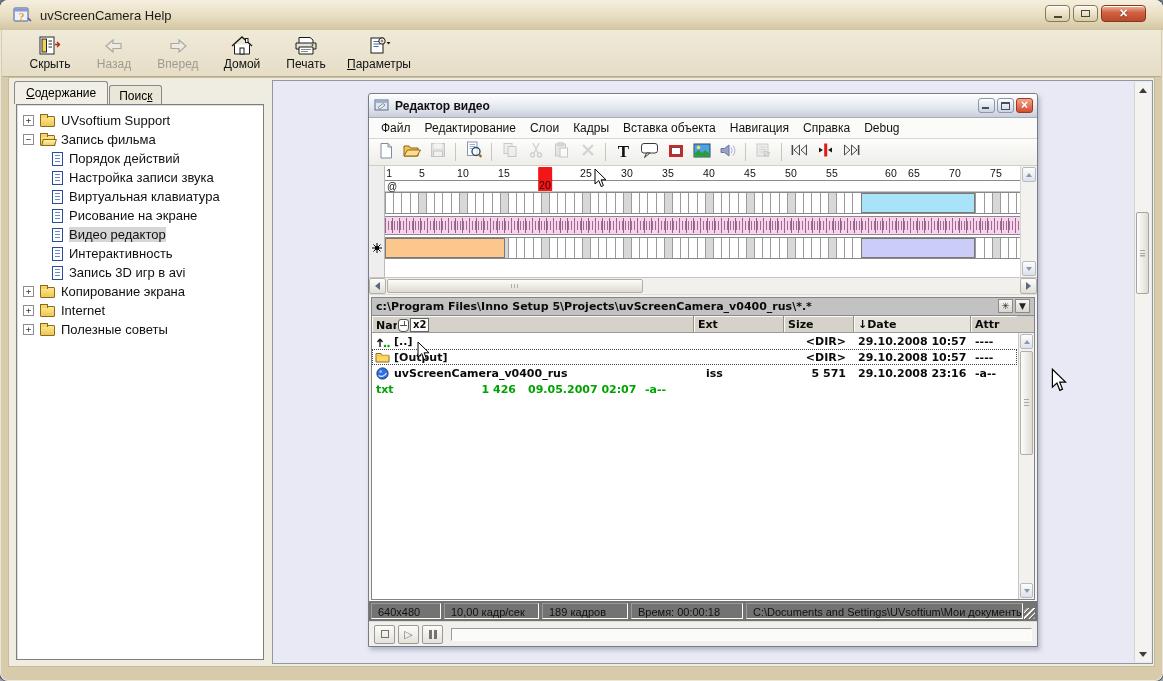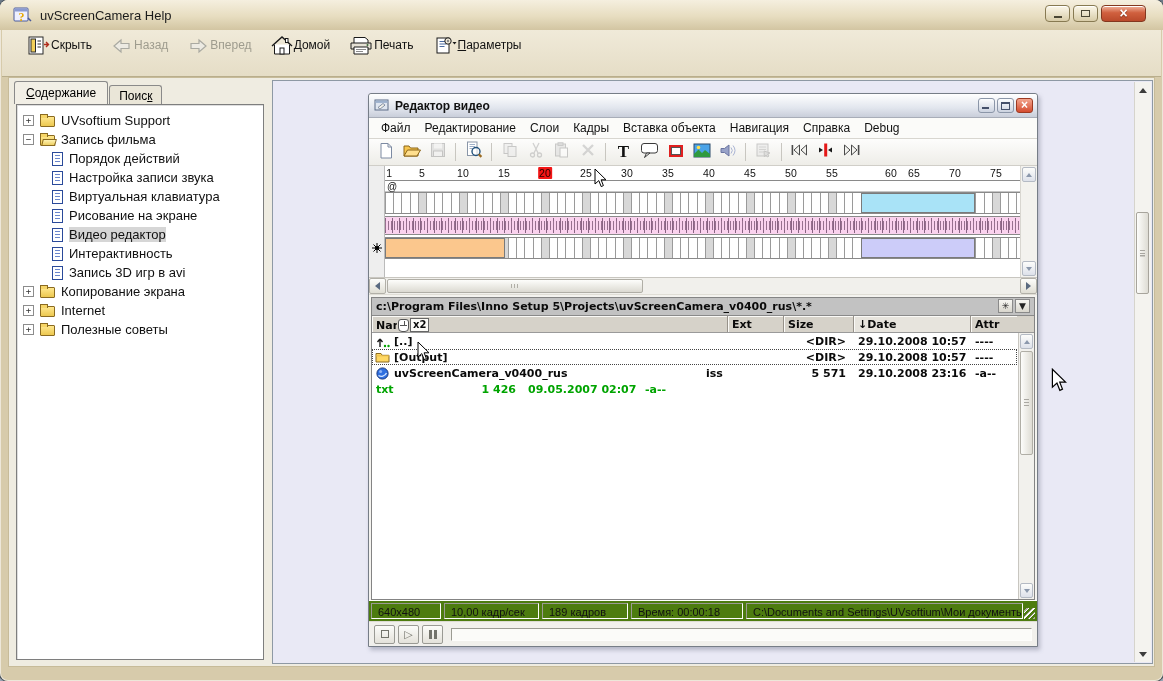--- a/index.html
+++ b/index.html
@@ -17,21 +17,21 @@
   .capbtns{position:absolute;top:5px;right:17px;display:flex;gap:3px}
   .vbtn{width:25px;height:17px;border:1px solid #877a52;border-radius:4px;background:linear-gradient(#fcf8ea,#d8cca8);
         box-shadow:inset 0 1px 0 #fff;position:relative;display:flex;align-items:center;justify-content:center;color:#4a4634}
   .vbtn .g-min{width:8px;height:2px;background:#4a4634;margin-top:6px}
   .vbtn .g-max{width:9px;height:7px;border:1px solid #4a4634}
   .vbtn.close{width:45px;background:linear-gradient(#f2b59e,#d0603f 45%,#ba4a2b);border-color:#83371f;color:#fff;
         font-weight:bold;font-size:14px;line-height:13px;text-shadow:0 1px 1px #7a2a14}
   
   .help-toolbar{position:absolute;top:30px;left:2px;right:2px;height:47px;
                 background:linear-gradient(#f0ead9,#e5ddc6);border-bottom:1px solid #b9ae8c;display:flex;align-items:flex-start;padding-left:16px}
-  .hbtn{display:flex;flex-direction:row;align-items:center;margin:2px 9px 0 9px;min-width:46px;cursor:default}
+  .hbtn{display:flex;flex-direction:column;align-items:center;margin:2px 9px 0 9px;min-width:46px;cursor:default}
   .hicon{height:24px;display:flex;align-items:flex-end}
   .hlabel{font-size:12px;color:#121212;margin-top:1px}
   .hbtn.disabled .hlabel{color:#9e9c8e}
   
   .mainbg{position:absolute;top:77px;left:8px;right:8px;bottom:14px;background:#efece1;border:1px solid #c7bb99}
   .left-panel{position:absolute;left:10px;top:80px;width:254px;bottom:17px}
   .tabs{position:relative;height:24px;padding-left:4px}
   .tab{display:inline-block;position:relative;padding:3px 9px 3px;border:1px solid #8a8a8a;border-bottom:none;
        border-radius:3px 3px 0 0;background:#eae6d8;font-size:12px;margin-right:1px;top:4px}
   .tab.active{background:#f2efe6;padding:4px 11px;top:1px;z-index:2}
@@ -84,21 +84,21 @@
   .ebtn.disabled{opacity:.5;filter:grayscale(1)}
   .esep{width:1px;height:18px;background:#c8c6c0;margin:0 4px}
   .tico-T{font-family:"Liberation Serif",serif;font-weight:bold;font-size:17px;color:#111}
   .rico{display:inline-block;width:14px;height:12px;border:2px solid #e02020;box-shadow:inset 0 0 0 1px #555;background:#fff}
   
   .timeline{position:relative;height:112px;flex:none;background:#fff;border-bottom:1px solid #c8c6c0;overflow:hidden}
   .tl-gutter{position:absolute;left:0;top:0;bottom:0;width:16px;background:#eeeeee;border-right:1px solid #bbb}
   .gstar{position:absolute;left:3px;top:73px}
   .ruler{position:absolute;left:16px;right:17px;top:0;height:15px;border-bottom:1px solid #8a8a8a;background:#fff}
   .rn{position:absolute;top:1px;transform:translateX(-50%);font-size:10.5px;color:#111}
-  .rn.hl{background:#f21616;color:#2a0000;padding:0 1px;border-radius:1px}
+  .rn.hl{background:#f21616;color:#2a0000;padding:12px 1px;border-radius:1px}
   .atrow{position:absolute;left:16px;right:17px;top:15px;height:11px;border-bottom:1px solid #c6c6c6;font-size:10px;color:#111}
   .atrow span{margin-left:2px;line-height:10px;display:inline-block}
   #tracks{position:absolute;left:16px;right:17px;top:26px}
   .track{position:relative;height:22px;border-top:1px solid #8a8a8a;border-bottom:1px solid #8a8a8a;margin-bottom:2px;background:#fff}
   .track.grid{background-image:
       repeating-linear-gradient(90deg,#9a9a9a 0 1px,transparent 1px 8.2px),
       repeating-linear-gradient(90deg,transparent 0 32.8px,#d8d8d8 32.8px 41px)}
   .track.audio{height:19px}
   .block{position:absolute;top:0;bottom:0;border:1px solid #7a7a7a}
   .wave{position:absolute;left:0;right:0;top:4px;bottom:4px;background:repeating-linear-gradient(90deg,#97718f 0 1px,transparent 1px 3px)}
@@ -124,21 +124,21 @@
   .fpanel{flex:1;margin:2px 2px 0;border:1px solid #848484;background:#fdba74;display:flex;flex-direction:column;overflow:hidden}
   .pathbar{height:18px;flex:none;background:#c2c2c2;font:bold 11px "DejaVu Sans",sans-serif;color:#0a0a0a;
            padding:2px 46px 0 4px;position:relative;white-space:nowrap;overflow:hidden;border-bottom:1px solid #8a8a8a}
   .pbtn{position:absolute;top:1px;width:15px;height:14px;background:linear-gradient(#f7f6f2,#d9d6cd);border:1px solid #8a8a8a;
            font-size:9px;line-height:13px;text-align:center;color:#222}
   .pbtn.star{right:21px}.pbtn.drop{right:4px}
   .fhead{height:17px;flex:none;display:flex;background:#d6d2c9;font:bold 11px "DejaVu Sans",sans-serif;color:#0a0a0a;
            border-bottom:1px solid #9a9a9a;padding-right:17px}
   .hcell{padding:2px 4px 0;border-right:1px solid #97928a;box-shadow:inset 1px 1px 0 #fbfaf7;white-space:nowrap;overflow:hidden}
   .h-name{flex:1;display:flex;align-items:center}
-  .h-ext{width:56px}.h-size{width:70px}.h-date{width:117px;background:#e7e4dd}.h-attr{width:46px;border-right:none}
+  .h-ext{width:90px}.h-size{width:70px}.h-date{width:117px;background:#e7e4dd}.h-attr{width:46px;border-right:none}
   .clip{display:inline-block;max-width:21px;overflow:hidden;white-space:nowrap}
   .mchip{position:relative;width:11px;height:13px;border:1px solid #555;border-radius:3px 3px 4px 4px;background:#fff;
          display:inline-block;margin:0 1px;flex:none}
   .mchip i{position:absolute;left:50%;top:1px;width:1px;height:5px;background:#555}
   .mchip::after{content:"";position:absolute;left:1px;right:1px;top:5px;height:1px;background:#555}
   .x2chip{border:1px solid #666;background:#fcfbf7;padding:0 2px;font-size:10px;line-height:12px;display:inline-block}
   .fbody{flex:1;position:relative;font:bold 11px "DejaVu Sans",sans-serif;color:#0a0a0a;background:#fff}
   #file-rows{position:absolute;left:0;top:0;right:17px}
   .frow{display:flex;align-items:center;height:16px;white-space:nowrap}
   .frow.focused{outline:1px dotted #444;outline-offset:-1px}
@@ -148,21 +148,21 @@
   .fsize{width:78px;text-align:right;padding-right:8px}
   .fdate{width:117px;padding-left:4px}
   .fattr{width:46px;padding-left:4px}
   .fico{display:inline-flex;width:15px;justify-content:center;flex:none}
   .fscroll{position:absolute;top:0;right:0;bottom:0;width:16px;background:#f2f1ed;border-left:1px solid #c8c6c0}
   .fs-thumb{position:absolute;left:1px;right:1px;top:18px;height:104px;border:1px solid #b0aea6;border-radius:2px;
             background:linear-gradient(90deg,#fdfdfb,#dedcd4)}
   .fs-thumb::after{content:"";position:absolute;left:3px;right:3px;top:50%;height:8px;transform:translateY(-50%);
             background:repeating-linear-gradient(#aaa8a2 0 1px,transparent 1px 3px)}
   
-  .statusbar{height:21px;flex:none;background:#4d7c0f;border-top:1px solid #fff;display:flex;align-items:stretch;
+  .statusbar{height:21px;flex:none;background:#737373;border-top:1px solid #fff;display:flex;align-items:stretch;
              padding:2px 14px 2px 2px;gap:3px;font-size:11px;color:#111;position:relative}
   .ssec{border:1px solid;border-color:#9b9b93 #fdfdfb #fdfdfb #9b9b93;padding:2px 6px 0;white-space:nowrap;overflow:hidden}
   .ssec:nth-of-type(1){width:70px}.ssec:nth-of-type(2){width:95px}.ssec:nth-of-type(3){width:86px}
   .ssec:nth-of-type(4){width:112px}.ssec:nth-of-type(5){flex:1}
   .grip{position:absolute;right:2px;bottom:2px;width:11px;height:11px;
         background:repeating-linear-gradient(135deg,transparent 0 2px,#aba89e 2px 3px,#fff 3px 4px)}
   .playbar{height:25px;flex:none;background:#f1f0ec;display:flex;align-items:center;padding:2px 5px;gap:3px;border-top:1px solid #dddbd3}
   .pbtn2{width:21px;height:19px;border:1px solid #9a9a94;border-radius:2px;background:linear-gradient(#fcfcfa,#e4e2da);
          display:flex;align-items:center;justify-content:center;color:#73736b}
   .g-stop{width:8px;height:8px;border:1.5px solid #73736b}

